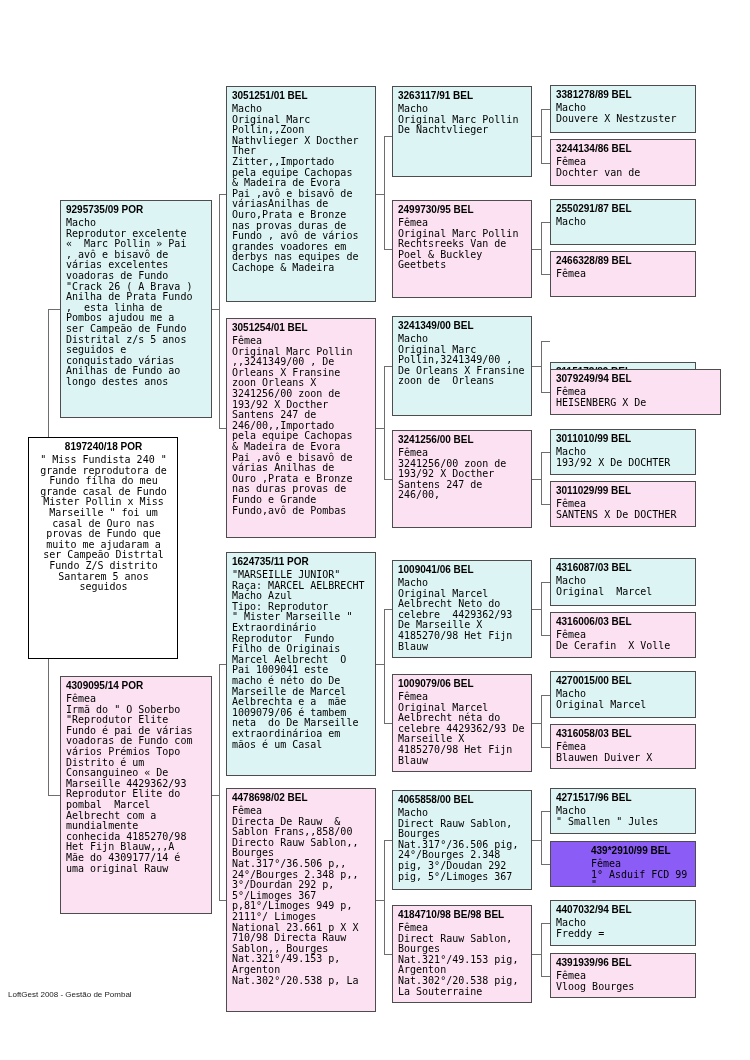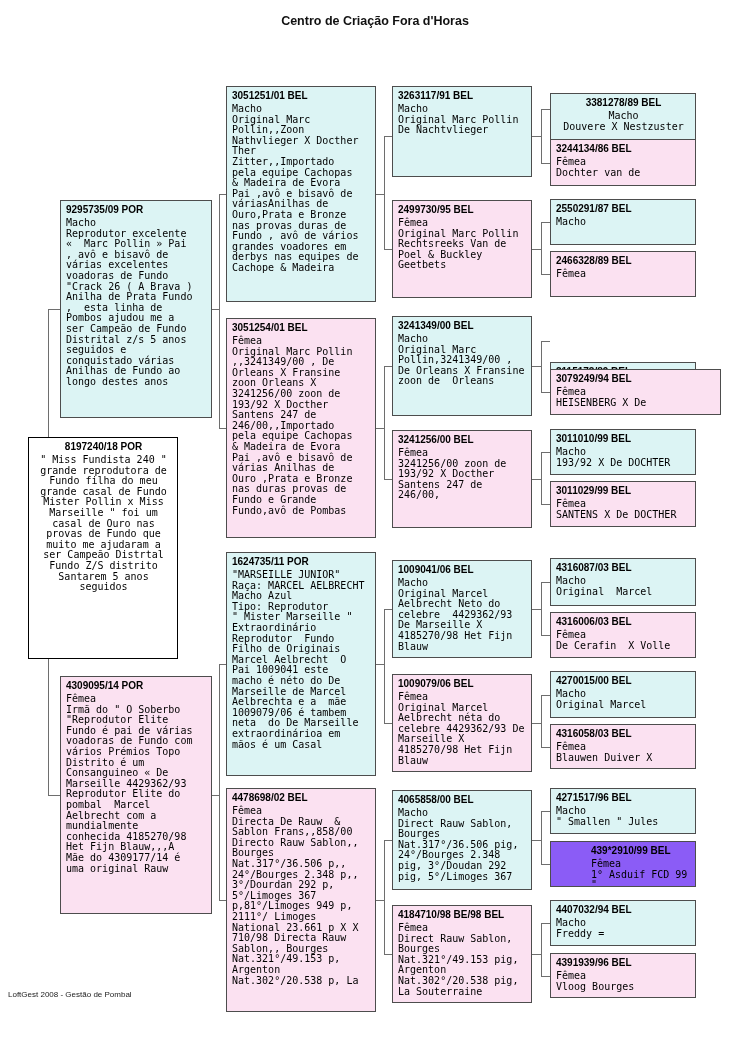--- a/index.html
+++ b/index.html
@@ -15,21 +15,20 @@
   .box.root{background:#ffffff;border-color:#000;text-align:center;}
   .ring{font:bold 10px/12px "Liberation Sans",sans-serif;margin-bottom:2px;white-space:nowrap;}
   .details{font:10px/10.6px "DejaVu Sans Mono",monospace;white-space:pre-wrap;
            letter-spacing:0px;}
   .line{position:absolute;background:#6e6e6e;}
 </style>
 </head>
 <body>
 
 <div id="page">
-  <div id="title">Centro de Criação Fora d'Horas</div>
   <div id="boxes-layer">
       <div class="box root" style="left: 28px; top: 437px; width: 150px; height: 222px;">
         <div class="ring">8197240/18 POR</div>
         <div class="details">" Miss Fundista 240 "
 grande reprodutora de
 Fundo filha do meu
 grande casal de Fundo
 Mister Pollin x Miss
 Marseille " foi um
 casal de Ouro nas
@@ -220,21 +219,21 @@
       <div class="box female" style="left: 392px; top: 905px; width: 140px; height: 98px; background: rgb(251, 225, 241); border-color: rgb(77, 77, 77);">
         <div class="ring">4184710/98 BE/98 BEL</div>
         <div class="details">Fêmea
 Direct Rauw Sablon,
 Bourges
 Nat.321°/49.153 pig,
 Argenton
 Nat.302°/20.538 pig,
 La Souterraine</div>
       </div>
-      <div class="box male" style="left: 550px; top: 93px; width: 146px; height: 48px; background: rgb(220, 244, 244); border-color: rgb(77, 77, 77); text-align: center;">
+      <div class="box male" style="left: 550px; top: 85px; width: 146px; height: 48px; background: rgb(220, 244, 244); border-color: rgb(77, 77, 77);">
         <div class="ring">3381278/89 BEL</div>
         <div class="details">Macho
 Douvere X Nestzuster</div>
       </div>
       <div class="box female" style="left: 550px; top: 139px; width: 146px; height: 47px; background: rgb(251, 225, 241); border-color: rgb(77, 77, 77);">
         <div class="ring">3244134/86 BEL</div>
         <div class="details">Fêmea
 Dochter van de</div>
       </div>
       <div class="box male" style="left: 550px; top: 199px; width: 146px; height: 46px; background: rgb(220, 244, 244); border-color: rgb(77, 77, 77);">

